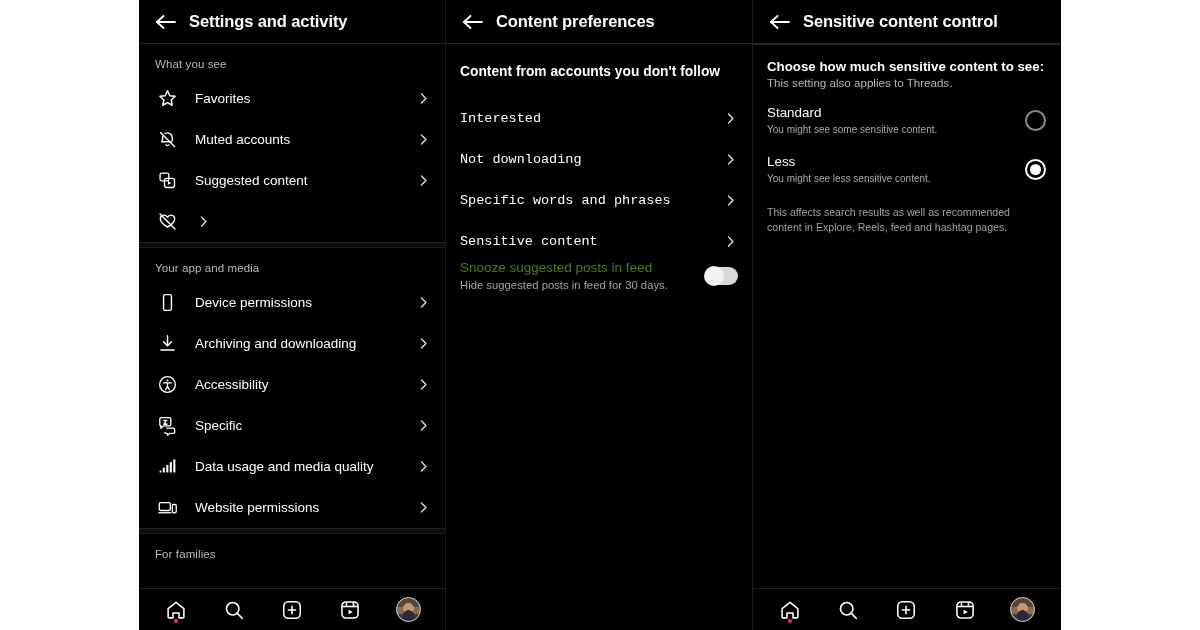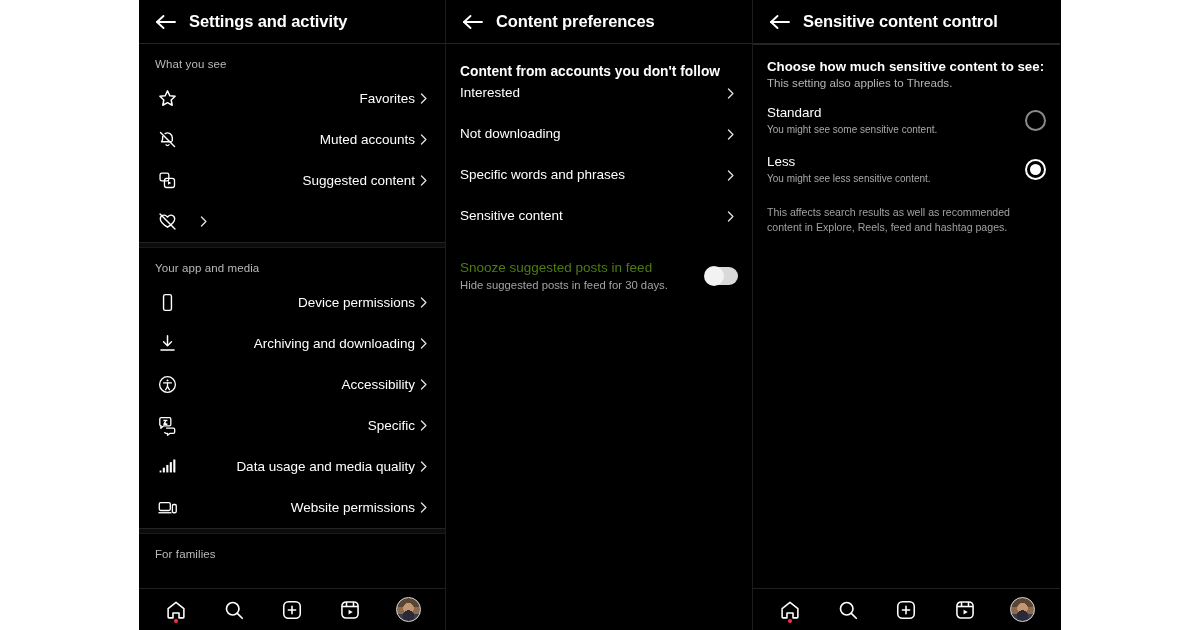--- a/index.html
+++ b/index.html
@@ -83,21 +83,20 @@
     background: #0c0c0c;
     border-top: 1px solid #242424;
     border-bottom: 1px solid #1a1a1a;
   }
 
   .row {
     display: flex;
     align-items: center;
     height: 41px;
     padding: 0 14px 0 16px;
-    text-align: right;
   }
   .row .ico {
     width: 24px; height: 24px;
     flex: 0 0 24px;
     display: flex; align-items: center; justify-content: center;
     margin-right: 16px;
   }
   .row .lbl {
     flex: 1 1 auto;
     color: #ffffff;
@@ -114,23 +113,24 @@
 
   
   .p2-head {
     color: #fff;
     font-size: 13.8px;
     font-weight: bold;
     padding: 20px 16px 6px 14px;
   }
   .p2-row {
     display: flex;
-    align-items: flex-start;
+    align-items: flex-end;
     height: 41px;
     padding: 0 14px 0 14px;
+    font-family: Liberation Mono, monospace;
   }
   .p2-row .lbl {
     flex: 1 1 auto;
     color: #ffffff;
     font-size: 13.5px;
   }
   .toggle-row {
     display: flex;
     align-items: center;
     padding: 10px 14px 0 14px;

